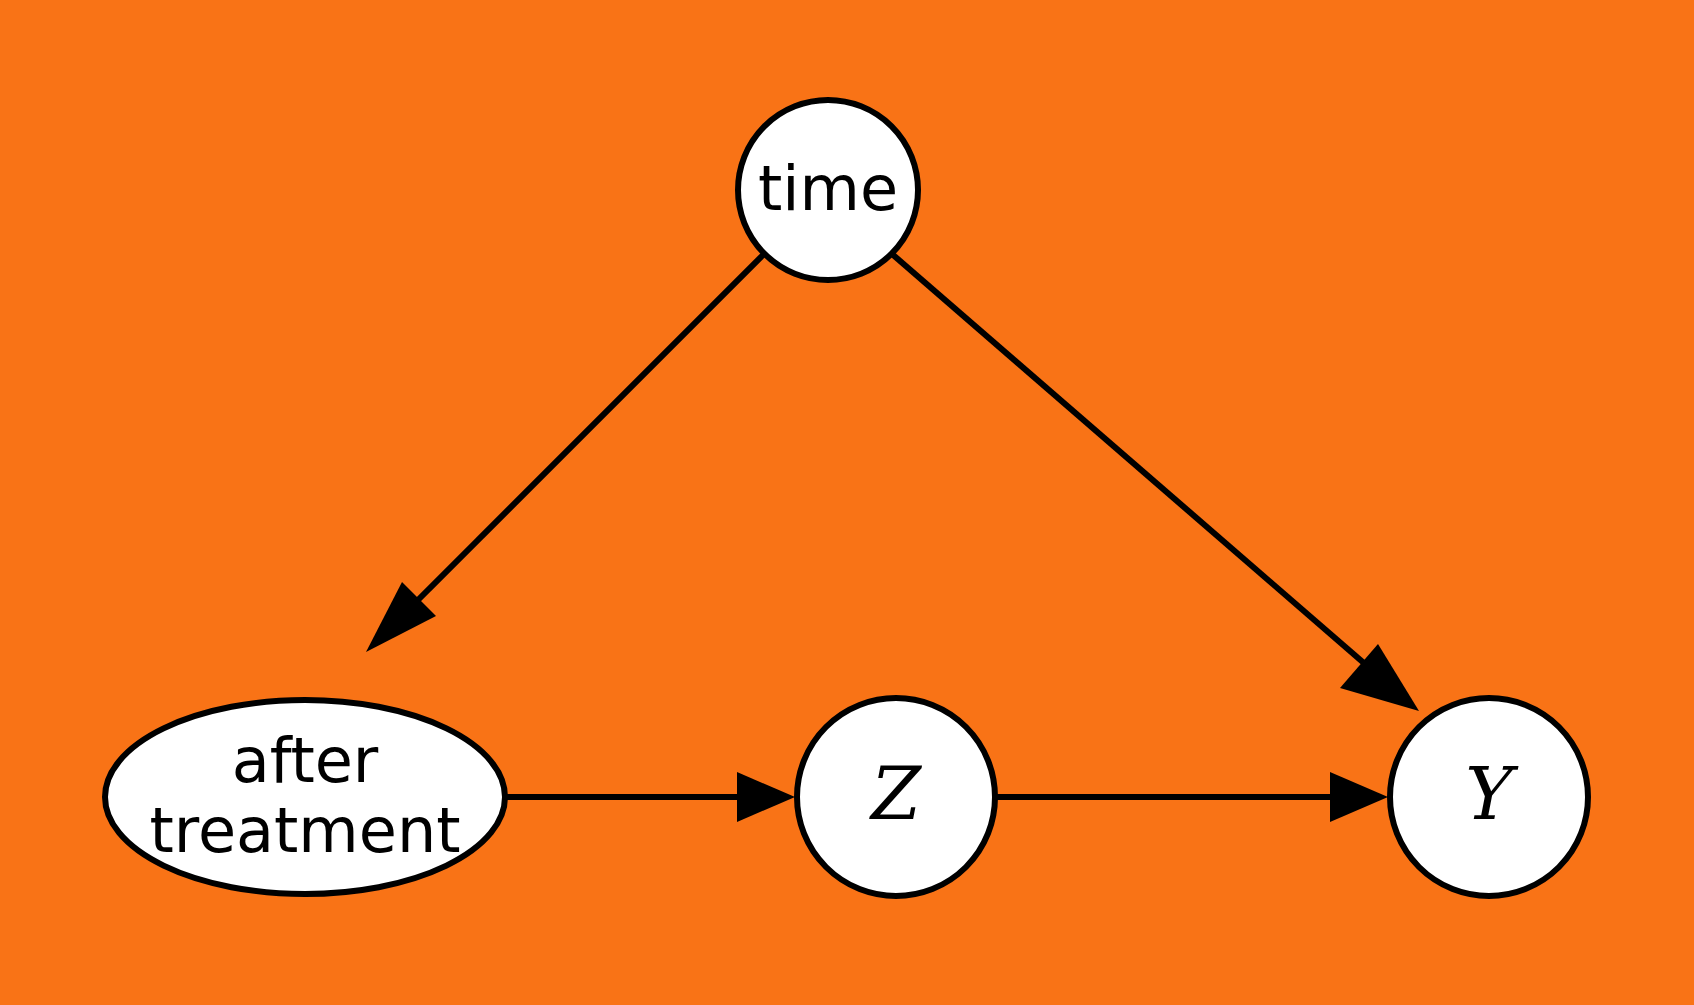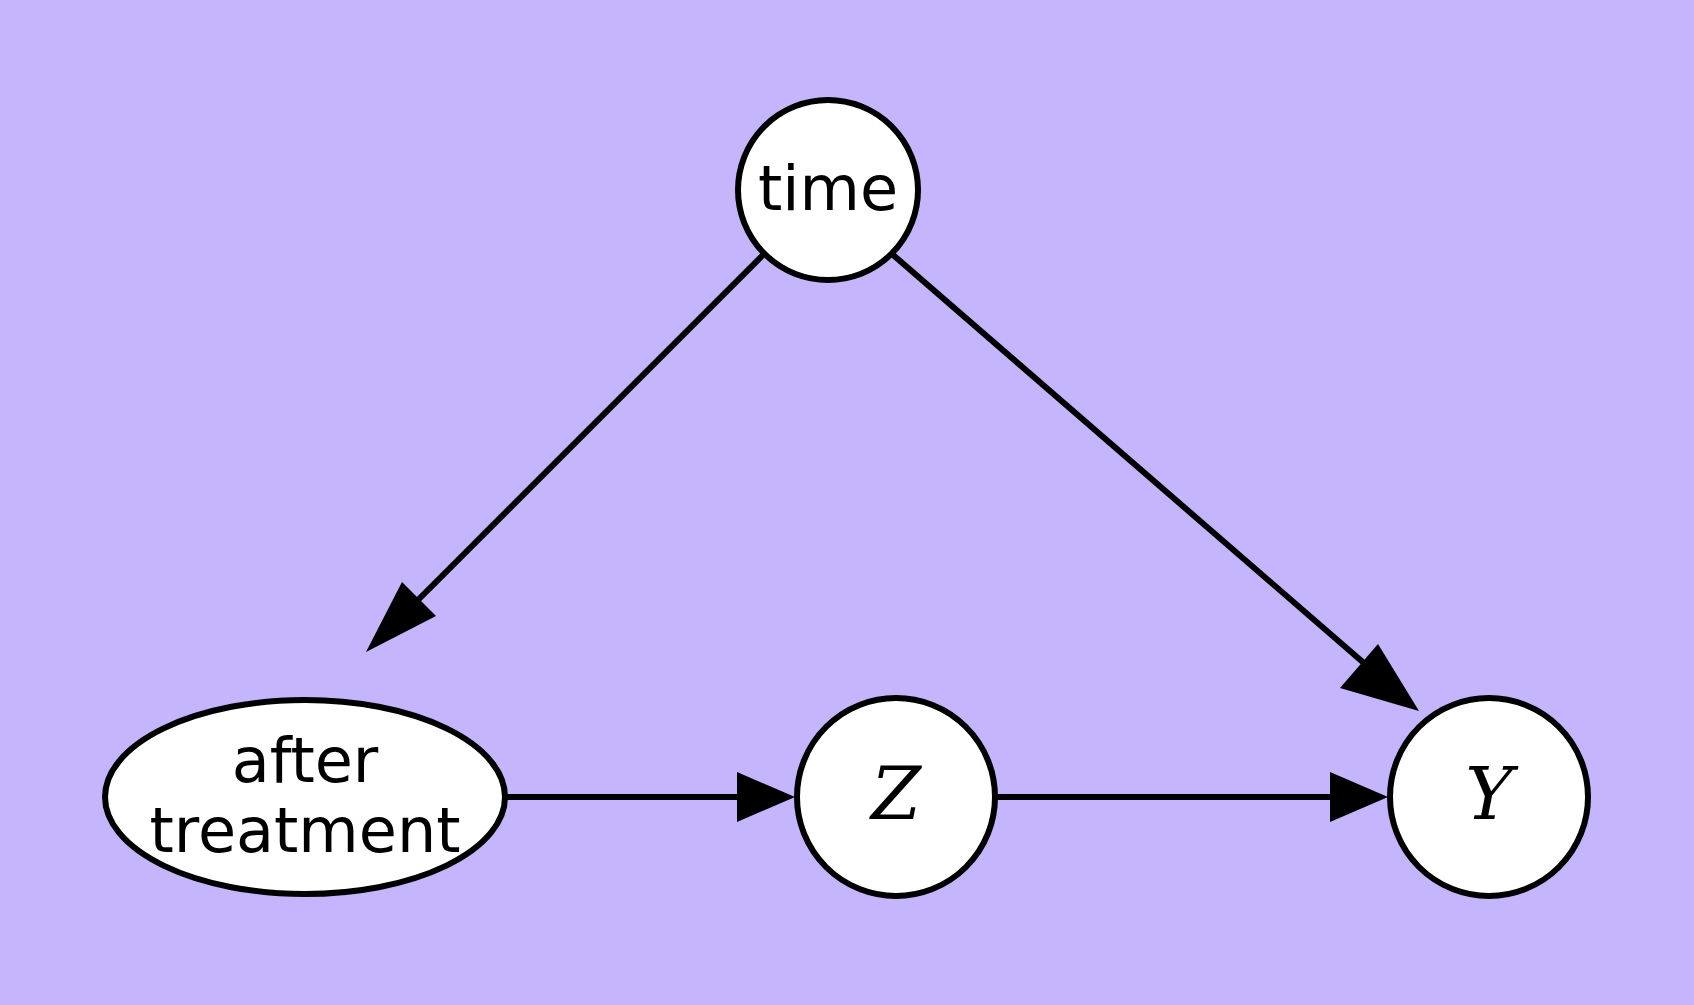--- a/index.html
+++ b/index.html
@@ -8,21 +8,21 @@
     padding: 0;
     background: #ffffff;
   }
   body {
     font-family: "Liberation Sans", sans-serif;
   }
   #diagram-root {
     position: relative;
     width: 1694px;
     height: 1005px;
-    background: #c4b5fd;
+    background: #f97316;
     overflow: hidden;
   }
   #dag-svg {
     display: block;
     width: 1694px;
     height: 1005px;
   }
   .node-shape {
     fill: #ffffff;
     stroke: #000000;

